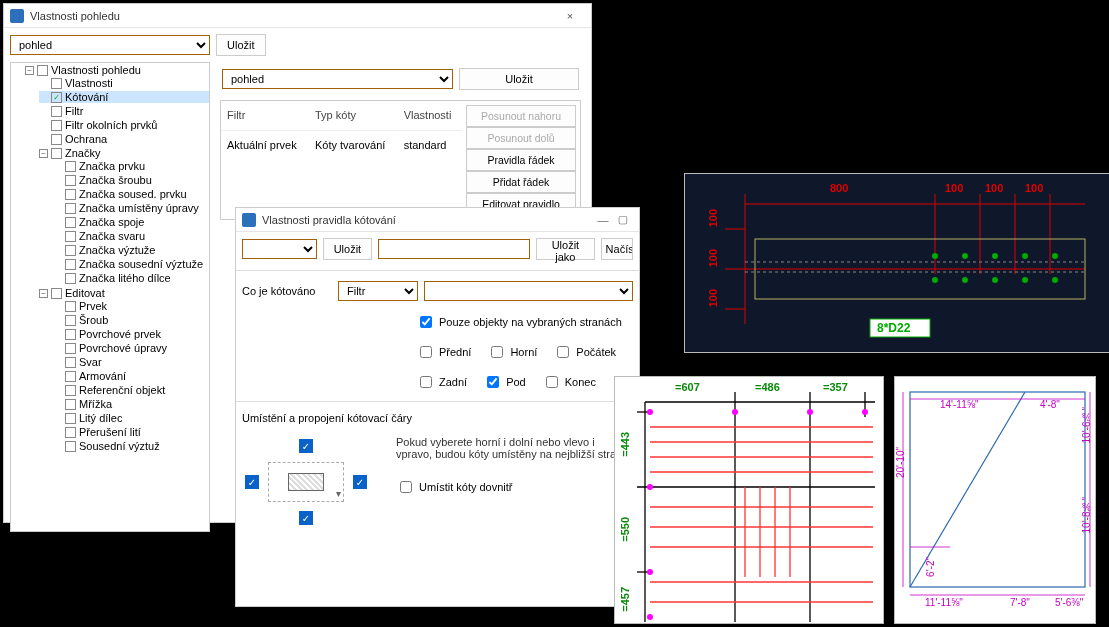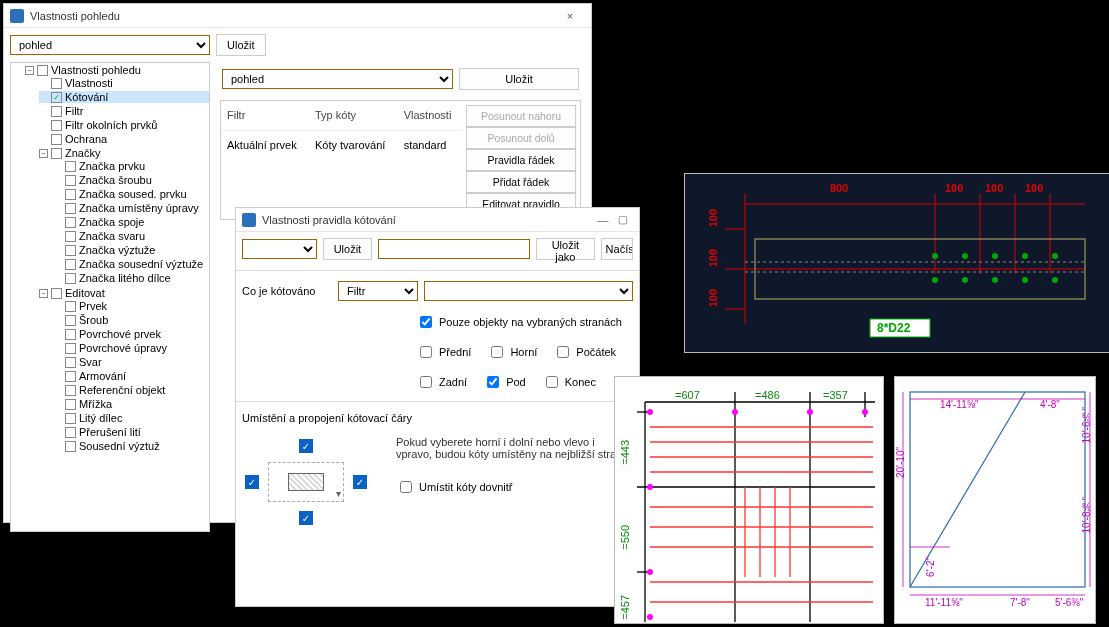--- a/index.html
+++ b/index.html
@@ -32,21 +32,21 @@
   .chk { display:inline-flex; align-items:center; gap:4px; margin-right:10px; }
   .chk input { width:12px; height:12px; }
   .mini-combo { position:relative; width:76px; height:40px; border:1px dashed #aaa; display:flex; align-items:center; justify-content:center; }
   .mini-combo .rect { width:36px; height:18px; background:repeating-linear-gradient(45deg,#ddd,#ddd 2px,#fff 2px,#fff 4px); border:1px solid #666; }
   .mini-combo .caret { position:absolute; right:2px; bottom:2px; font-size:10px; color:#666; }
   .poscb { width:14px; height:14px; border:1px solid #888; display:inline-flex; align-items:center; justify-content:center; }
   .poscb.on { background:#0a62c9; border-color:#0a62c9; }
   .poscb.on::after { content:"✓"; color:#fff; font-size:10px; }
   .draw { position:absolute; background:#fff; border:1px solid #bbb; }
   .draw .dimred { color:#e00000; font-weight:bold; font-size:11px; }
-  .draw .dimgrn { color:#0a8a0a; font-weight:normal; font-size:11px;margin-top:8px; }
+  .draw .dimgrn { color:#0a8a0a; font-weight:bold; font-size:11px; }
   .draw .dimmag { color:#c400c4; font-size:10px; }
   .vert { writing-mode:vertical-rl; transform:rotate(180deg); }
 </style>
 </head>
 <body>
 
 <div class="dialog" style="left:3px; top:3px; width:589px; height:520px;">
   <div class="titlebar">
     <span class="ico"></span>
     <span class="ttl">Vlastnosti pohledu</span>

